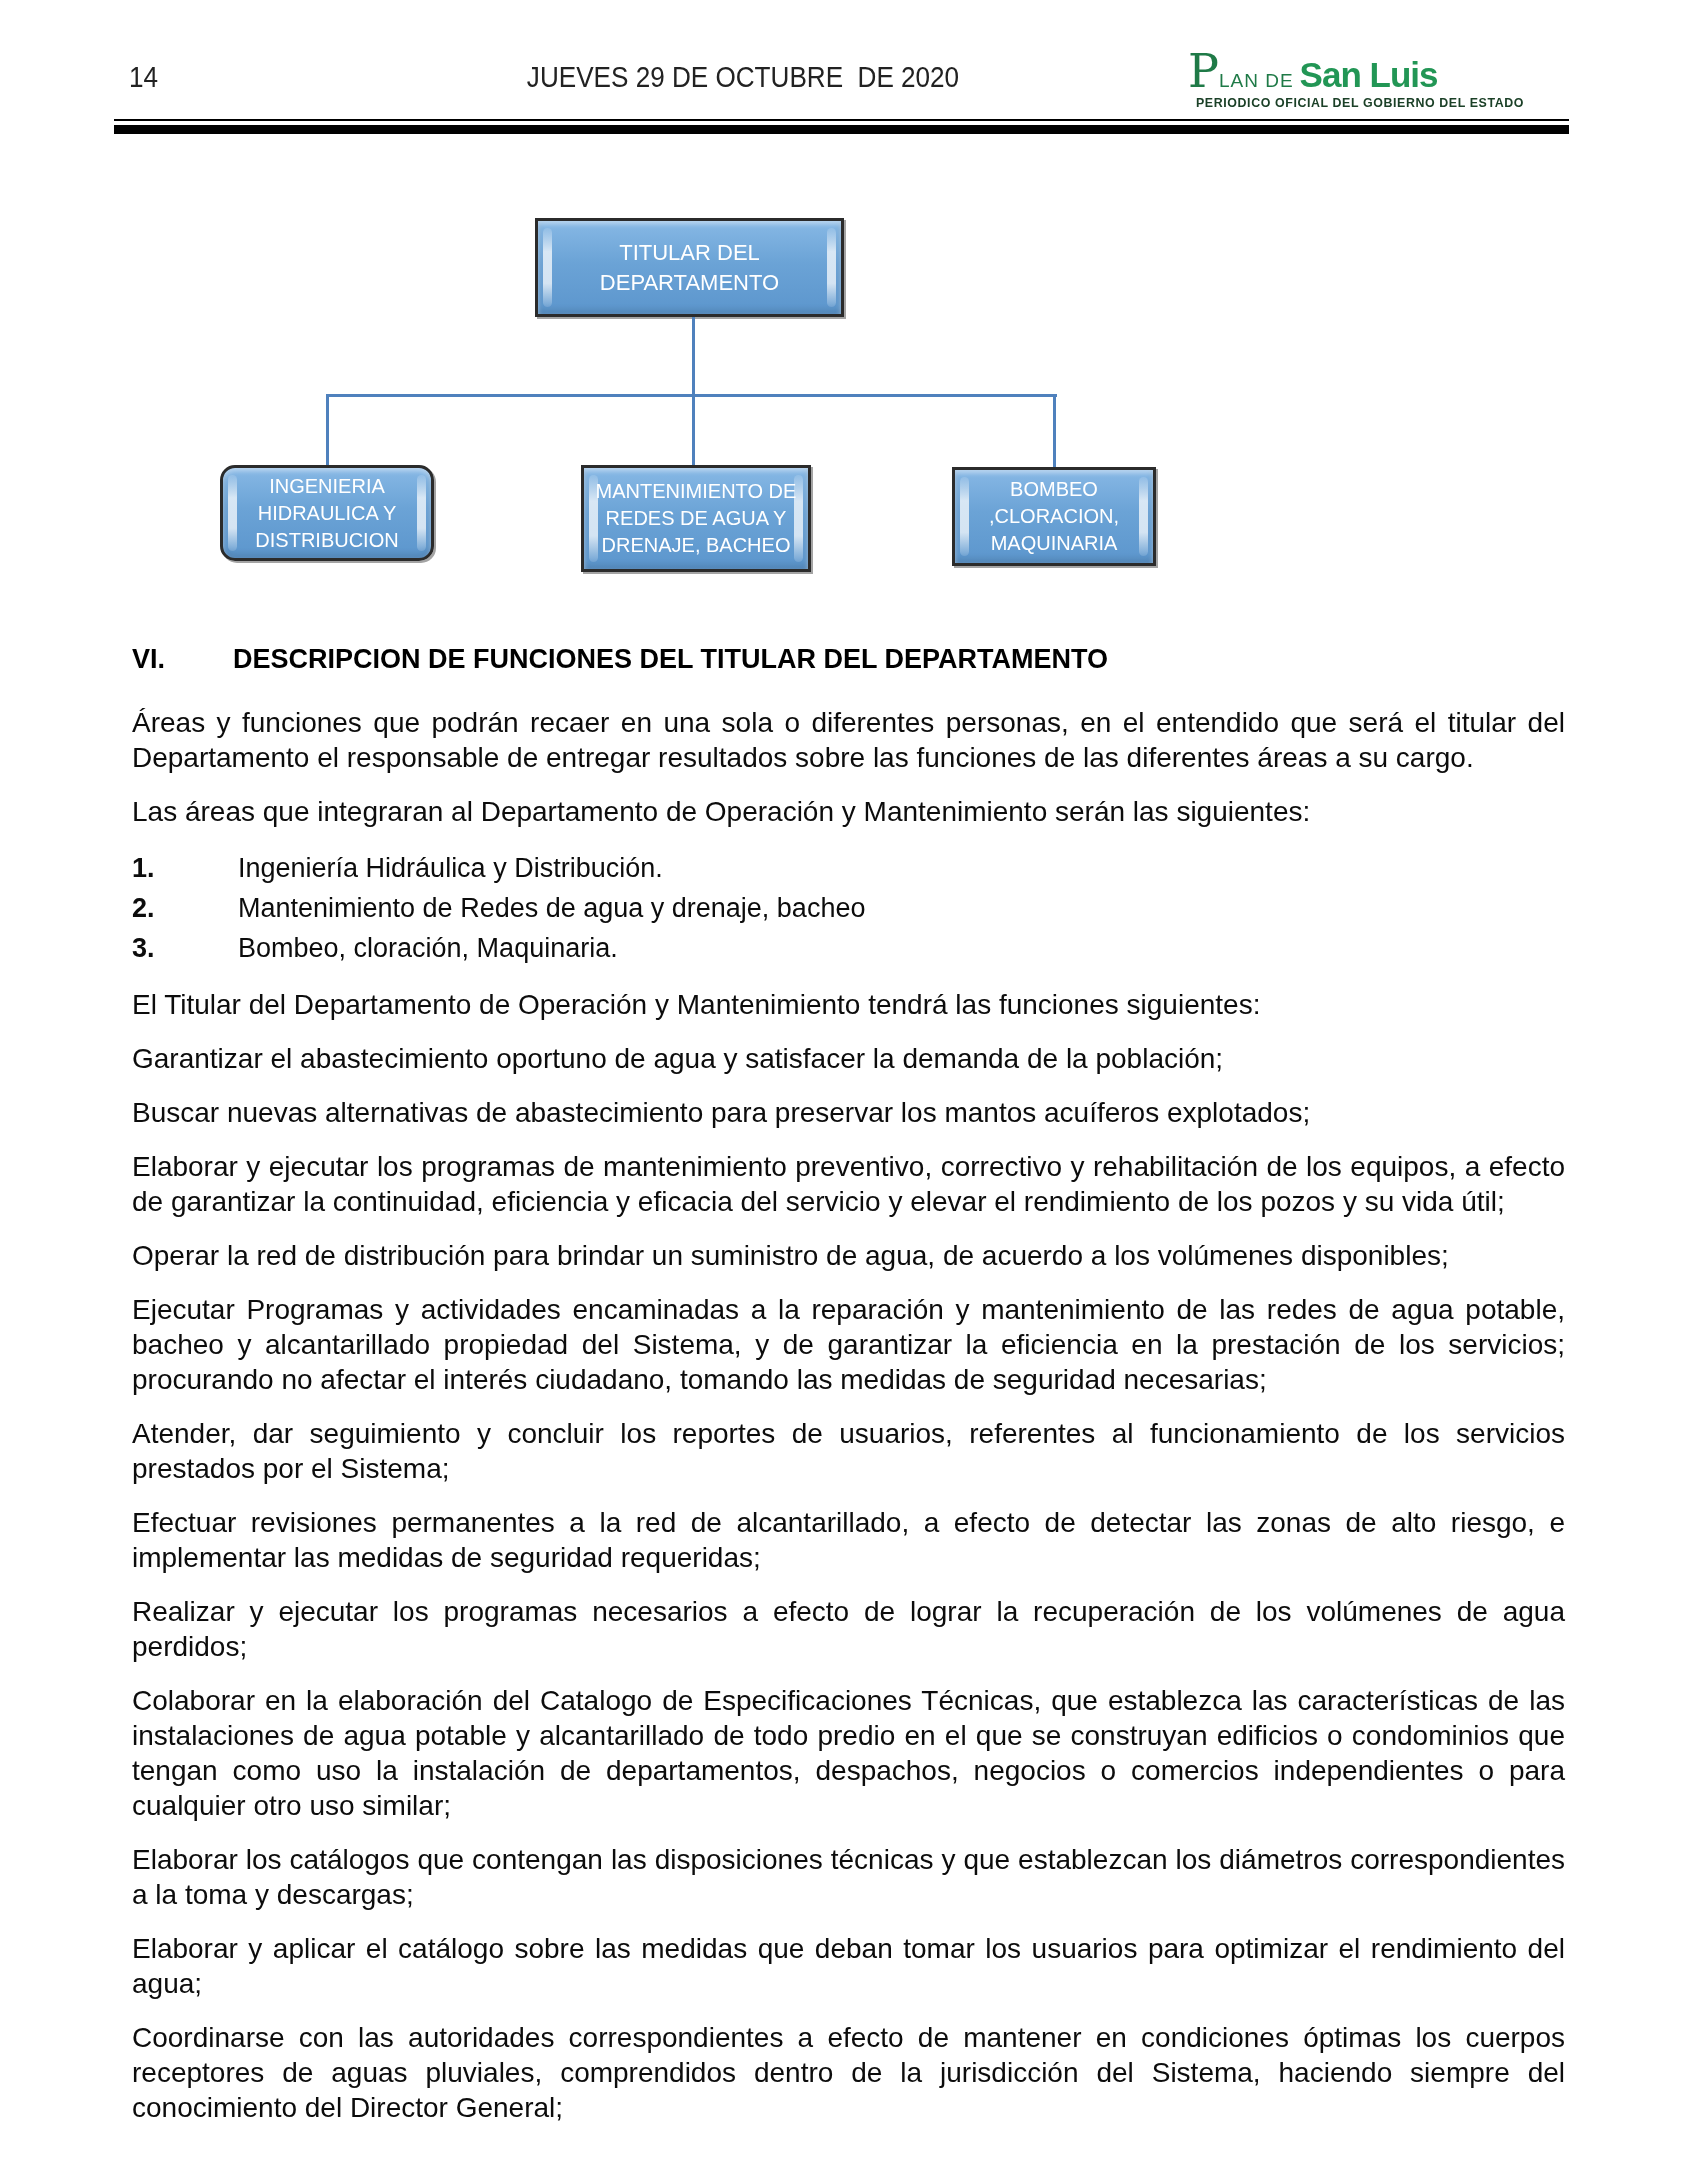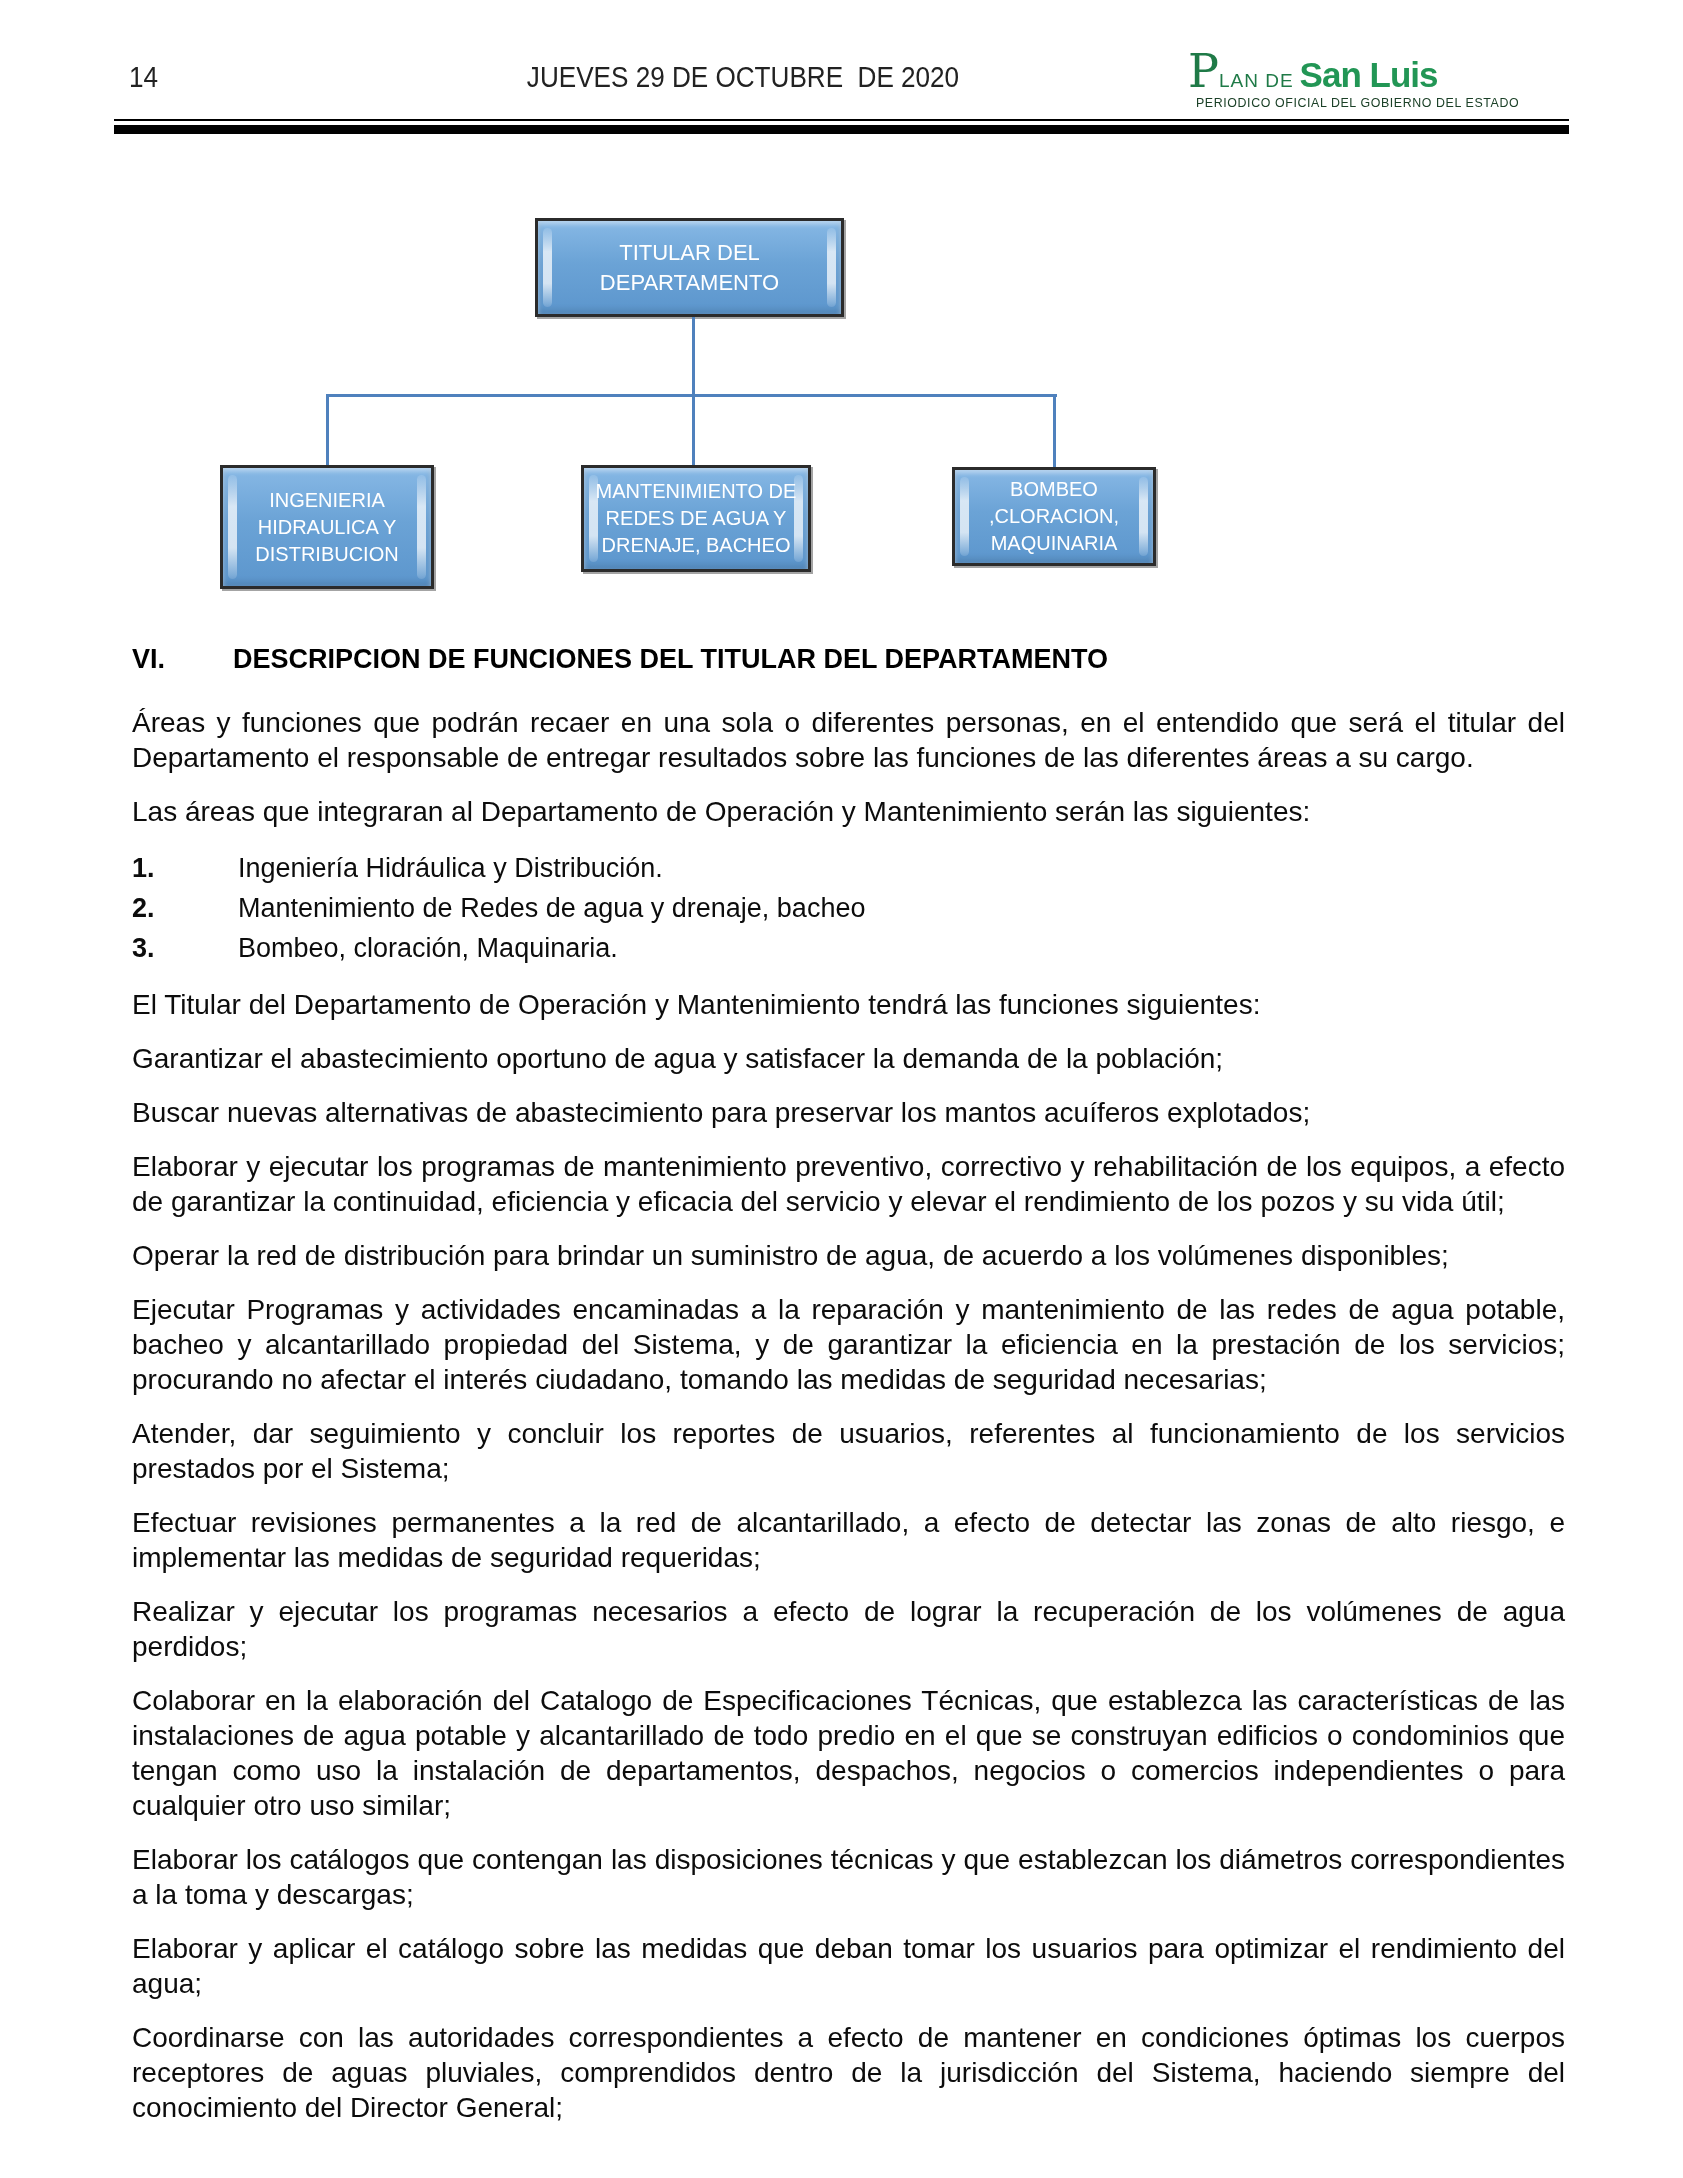--- a/index.html
+++ b/index.html
@@ -16,21 +16,21 @@
   .header-date {
     position:absolute; left:446px; top:61px; width:594px; text-align:center;
     font-size:29px; color:#222; white-space:pre;
     transform:scaleX(.9); transform-origin:center;
   }
   .logo { position:absolute; left:1188px; top:48px; width:337px; }
   .logo-line1 { white-space:nowrap; line-height:1; }
   .logo-p { font-family:"DejaVu Serif", serif; font-size:46px; color:#1f7a47; }
   .logo-lande { font-size:19px; letter-spacing:1px; color:#1f7a47; margin-right:6px; }
   .logo-sanluis { font-size:35px; font-weight:bold; color:#229655; letter-spacing:-1px; }
-  .logo-sub { font-size:12.4px; font-weight:normal; letter-spacing:0.6px; color:#1b4027; margin-top:2px;padding-left:8px; }
+  .logo-sub { font-size:12.4px; font-weight:bold; letter-spacing:0.6px; color:#1b4027; margin-top:2px;padding-left:8px; }
   .rule-thin { position:absolute; left:114px; top:119px; width:1455px; height:2px; background:#000; }
   .rule-thick { position:absolute; left:114px; top:125px; width:1455px; height:9px; background:#000; }
 
   
   .obox {
     position:absolute; box-sizing:border-box;
     border:3px solid #2b2b2b;
     background:linear-gradient(180deg,#87b8e5 0%,#6ba3d6 45%,#5c96cd 100%);
     box-shadow:2px 2px 0 rgba(90,90,90,.55),
                inset 0 3px 5px rgba(255,255,255,.45),
@@ -43,21 +43,21 @@
     background:linear-gradient(180deg, rgba(255,255,255,.15), rgba(255,255,255,.85) 30%,
                rgba(255,255,255,.85) 70%, rgba(255,255,255,.15));
     opacity:.85;
   }
   .obox::before { left:5px; }
   .obox::after  { right:5px; }
   .obox .obox-label { position:relative; z-index:1; }
 
   .root-box  { left:535px; top:218px; width:309px; height:99px; font-size:22px; padding:0 60px; }
   .child-boxes .obox { font-size:20px; padding:0 4px; }
-  .child-boxes .obox:nth-child(1) { left:220px; top:465px; width:214px; height:124px; }
+  .child-boxes .obox:nth-child(1) { left:220px; top:465px; width:214px; height:96px;border-radius:15px; }
   .child-boxes .obox:nth-child(2) { left:581px; top:465px; width:230px; height:107px; }
   .child-boxes .obox:nth-child(3) { left:952px; top:467px; width:204px; height:99px; }
 
   .conn { position:absolute; background:#4f81bd; }
   .conn-stem  { left:692px; top:317px; width:3px; height:149px; }
   .conn-h     { left:326px; top:394px; width:731px; height:3px; }
   .conn-drop1 { left:326px; top:394px; width:3px; height:71px; }
   .conn-drop3 { left:1053px; top:394px; width:3px; height:73px; }
 
   

